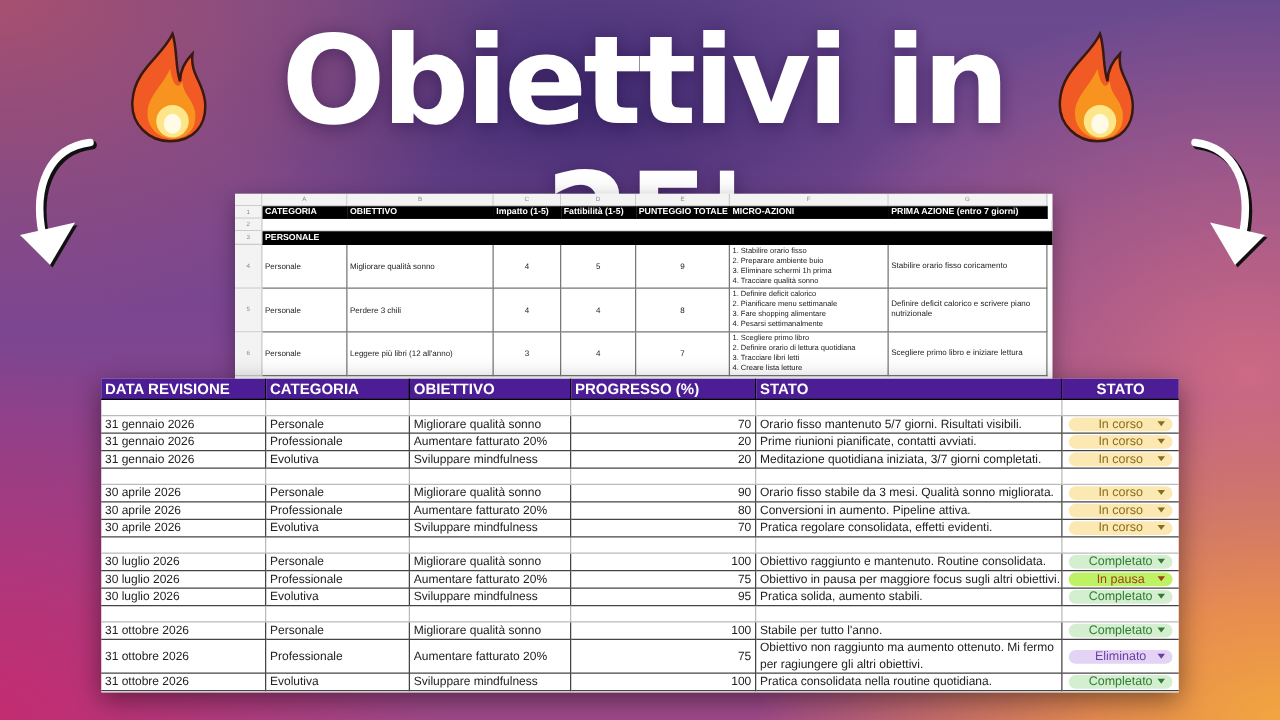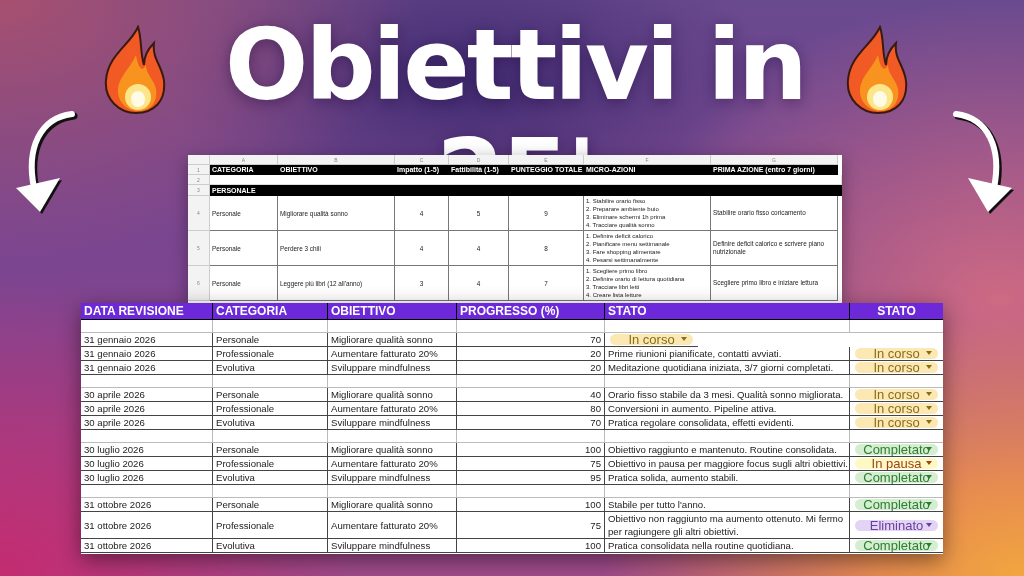--- a/index.html
+++ b/index.html
@@ -36,28 +36,28 @@
   .sb-center{justify-content:center;}
   .sb-multi{white-space:normal;flex-direction:column;align-items:flex-start;justify-content:center;line-height:8px;font-size:6px;}
   .sb-wrap{white-space:normal;line-height:8px;}
 
   
   .sheet-front{position:absolute;left:81px;top:303px;width:862px;height:251px;background:#fff;
     box-shadow:0 6px 20px rgba(0,0,0,0.45);font-size:9.6px;color:#222;}
   .ft-row{display:flex;width:862px;}
   .ft-cell{box-sizing:border-box;border-right:1px solid #444;border-bottom:1px solid #444;
     display:flex;align-items:center;padding:0 3px;overflow:hidden;white-space:nowrap;}
-  .ft-head .ft-cell{background:#6d28d9;color:#fff;font-weight:bold;font-size:12px;height:17px;border-color:#000;text-align:right;}
+  .ft-head .ft-cell{background:#4c1d95;color:#fff;font-weight:bold;font-size:12px;height:17px;border-color:#000;text-align:right;}
   .ft-blank .ft-cell{height:13px;border-color:#bbb;}
   .ft-data .ft-cell{height:14px;}
   .ft-tall .ft-cell{height:27px;}
   .num{justify-content:flex-end;}
   .note-wrap{white-space:normal;line-height:13px;}
   .pill{width:83px;height:11px;border-radius:6px;display:flex;align-items:center;justify-content:center;
-    position:relative;font-size:13px;}
+    position:relative;font-size:10px;}
   .pill .caret{position:absolute;right:6px;top:3px;width:0;height:0;border-left:3px solid transparent;
     border-right:3px solid transparent;}
   .stato-cell{justify-content:center;}
   .c-a{width:132px}.c-b{width:115px}.c-c{width:129px}.c-d{width:148px}.c-e{width:245px}.c-f{width:93px;border-right:none !important;}
   .ft-head .c-f{justify-content:center;}
 </style>
 </head>
 <body>
 
 <div class="title">Obiettivi in 25'</div>
@@ -181,20 +181,21 @@
         <div class="ft-cell c-c"></div>
         <div class="ft-cell c-d"></div>
         <div class="ft-cell c-e"></div>
         <div class="ft-cell c-f"></div>
       </div>
       <div class="ft-row ft-data">
         <div class="ft-cell c-a">31 gennaio 2026</div>
         <div class="ft-cell c-b">Personale</div>
         <div class="ft-cell c-c">Migliorare qualità sonno</div>
         <div class="ft-cell c-d num">70</div>
+        <div class="ft-cell c-e">Orario fisso mantenuto 5/7 giorni. Risultati visibili.</div>
         <div class="ft-cell c-f stato-cell">
           <div class="pill" style="background: rgb(252, 232, 178); color: rgb(138, 109, 26);">
             <span>In corso</span>
             <span class="caret" style="border-top: 4px solid rgb(138, 109, 26);"></span>
           </div>
         </div>
       </div>
       <div class="ft-row ft-data">
         <div class="ft-cell c-a">31 gennaio 2026</div>
         <div class="ft-cell c-b">Professionale</div>
@@ -226,21 +227,21 @@
         <div class="ft-cell c-b"></div>
         <div class="ft-cell c-c"></div>
         <div class="ft-cell c-d"></div>
         <div class="ft-cell c-e"></div>
         <div class="ft-cell c-f"></div>
       </div>
       <div class="ft-row ft-data">
         <div class="ft-cell c-a">30 aprile 2026</div>
         <div class="ft-cell c-b">Personale</div>
         <div class="ft-cell c-c">Migliorare qualità sonno</div>
-        <div class="ft-cell c-d num">40</div>
+        <div class="ft-cell c-d num">90</div>
         <div class="ft-cell c-e">Orario fisso stabile da 3 mesi. Qualità sonno migliorata.</div>
         <div class="ft-cell c-f stato-cell">
           <div class="pill" style="background: rgb(252, 232, 178); color: rgb(138, 109, 26);">
             <span>In corso</span>
             <span class="caret" style="border-top: 4px solid rgb(138, 109, 26);"></span>
           </div>
         </div>
       </div>
       <div class="ft-row ft-data">
         <div class="ft-cell c-a">30 aprile 2026</div>
@@ -289,21 +290,21 @@
           </div>
         </div>
       </div>
       <div class="ft-row ft-data">
         <div class="ft-cell c-a">30 luglio 2026</div>
         <div class="ft-cell c-b">Professionale</div>
         <div class="ft-cell c-c">Aumentare fatturato 20%</div>
         <div class="ft-cell c-d num">75</div>
         <div class="ft-cell c-e">Obiettivo in pausa per maggiore focus sugli altri obiettivi.</div>
         <div class="ft-cell c-f stato-cell">
-          <div class="pill" style="background: #fef9c3; color: rgb(160, 64, 26);">
+          <div class="pill" style="background: #bef264; color: rgb(160, 64, 26);">
             <span>In pausa</span>
             <span class="caret" style="border-top: 4px solid rgb(160, 64, 26);"></span>
           </div>
         </div>
       </div>
       <div class="ft-row ft-data">
         <div class="ft-cell c-a">30 luglio 2026</div>
         <div class="ft-cell c-b">Evolutiva</div>
         <div class="ft-cell c-c">Sviluppare mindfulness</div>
         <div class="ft-cell c-d num">95</div>

